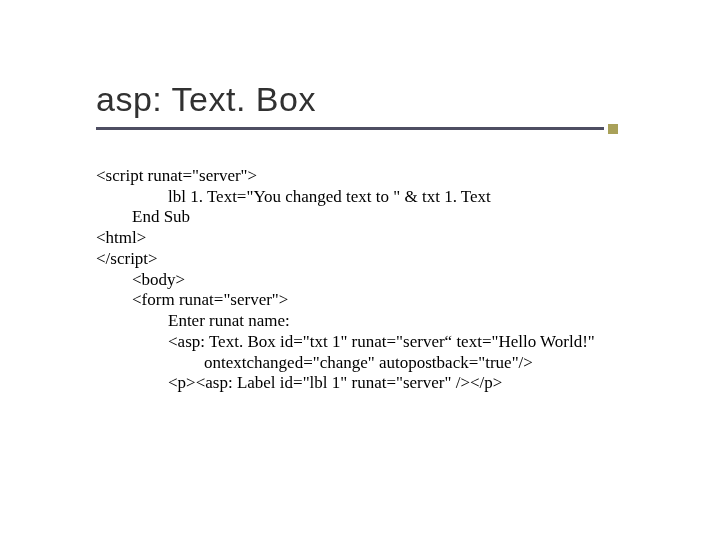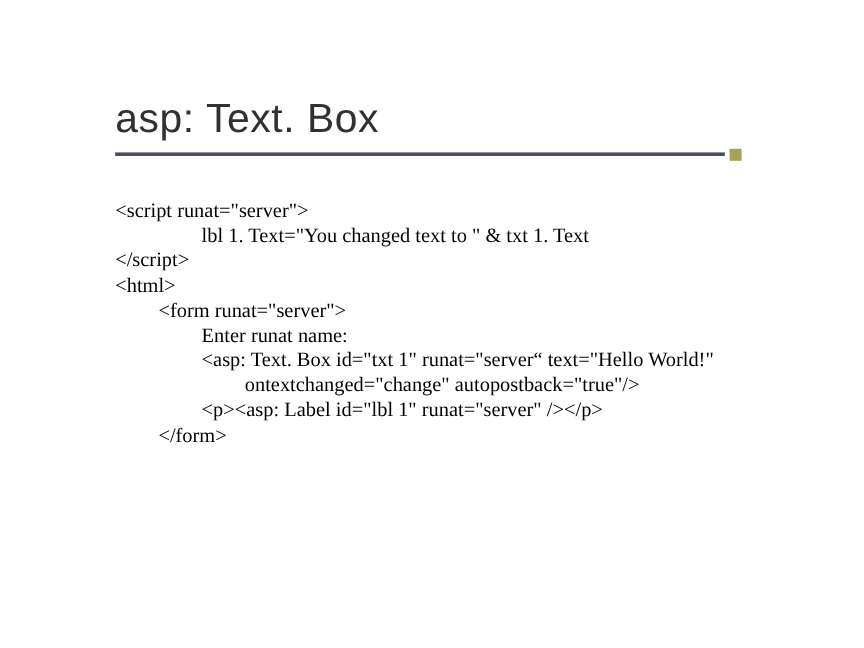--- a/index.html
+++ b/index.html
@@ -21,23 +21,24 @@
   <div class="title-wrap">
     <div class="title">asp: Text. Box</div>
     <div class="underline">
       <div class="tick"></div>
     </div>
   </div>
 
   <div class="code">
     <p>&lt;script runat="server"&gt;</p>
     <p class="i2">lbl 1. Text="You changed text to " &amp; txt 1. Text</p>
+    <p class="i1">End Sub</p>
+    <p>&lt;html&gt;</p>
     <p>&lt;/script&gt;</p>
-    <p>&lt;html&gt;</p>
+    <p class="i1">&lt;body&gt;</p>
     <p class="i1">&lt;form runat="server"&gt;</p>
     <p class="i2">Enter runat name:</p>
     <p class="i2">&lt;asp: Text. Box id="txt 1" runat="server“ text="Hello World!"</p>
     <p class="i3">ontextchanged="change" autopostback="true"/&gt;</p>
     <p class="i2">&lt;p&gt;&lt;asp: Label id="lbl 1" runat="server" /&gt;&lt;/p&gt;</p>
-    <p class="i1">&lt;/form&gt;</p>
     <p>&nbsp;</p>
   </div>
 </div>
 
 </body></html>

